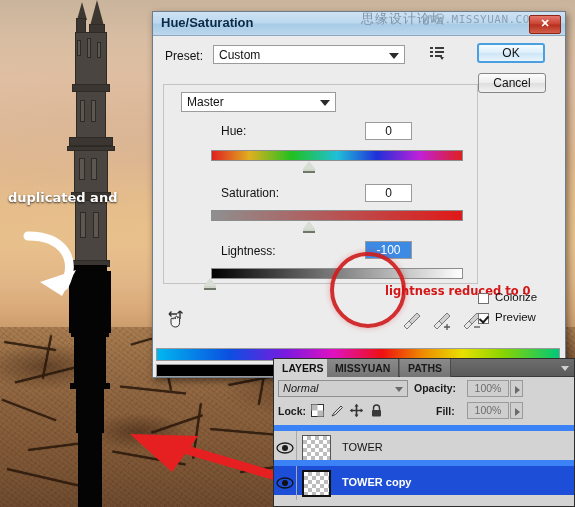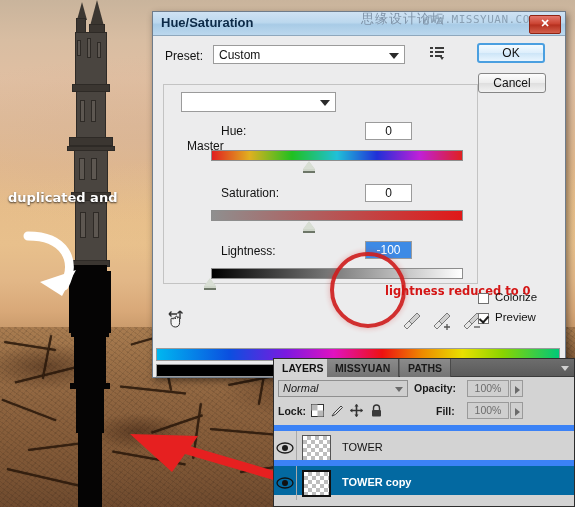--- a/index.html
+++ b/index.html
@@ -229,21 +229,21 @@
     content:"";position:absolute;left:4px;top:5px;width:0;height:0;
     border-top:4px solid transparent;border-bottom:4px solid transparent;border-left:5px solid #6a6a6a;
   }
   .sm-lbl{position:absolute;font-size:10.5px;color:#1a1a1a;font-weight:bold;}
   .lock-ic{position:absolute;top:27px;width:13px;height:13px;}
 
   .layer-row{
     position:absolute;left:0;width:100%;height:35px;
     border-top:6px solid #3b82f6;box-sizing:border-box;background:#d3d3d3;
   }
-  .layer-row.sel{background:#0369a1;padding-left:24px;}
+  .layer-row.sel{background:#1d4ed8;padding-left:24px;}
   .eye-cell{position:absolute;left:0;top:0;width:22px;height:34px;border-right:1px solid #a9a9a9;}
   .thumb-cell{
     position:absolute;left:28px;top:4px;width:29px;height:27px;
     border:1px solid #555;box-sizing:border-box;
     background-image:
       linear-gradient(45deg,#bdbdbd 25%,transparent 25%,transparent 75%,#bdbdbd 75%),
       linear-gradient(45deg,#bdbdbd 25%,transparent 25%,transparent 75%,#bdbdbd 75%);
     background-size:8px 8px;background-position:0 0,4px 4px;background-color:#fff;
   }
   .thumb-cell.sel{border:2px solid #111;}
@@ -372,21 +372,21 @@
       <rect x="6" y="10" width="7" height="2" fill="#3a3a3a"></rect>
       <path d="M11 12 l4 0 l-2 3 z" fill="#3a3a3a"></path>
     </svg>
 
     <div class="btn" style="left:325px;top:61px;">Cancel</div>
     <div class="btn default" style="left:324px;top:31px;">OK</div>
 
     <div class="fieldset"></div>
 
     <div class="combo chan-combo">
-      <div class="v" style="top:2px;margin-top:44px;">Master</div>
+      <div class="v" style="top:2px;">Master</div>
       <div class="caret" style="top:7px;"></div>
     </div>
 
     <div class="sl-label" style="left:68px;top:112px;">Hue:</div>
     <div class="numbox" style="left:212px;top:110px;">0</div>
     <div class="track hue-track" style="left:58px;top:138px;width:252px;"></div>
     <div class="thumb" style="left:150px;top:149px;"></div>
 
     <div class="sl-label" style="left:68px;top:174px;">Saturation:</div>
     <div class="numbox" style="left:212px;top:172px;">0</div>

